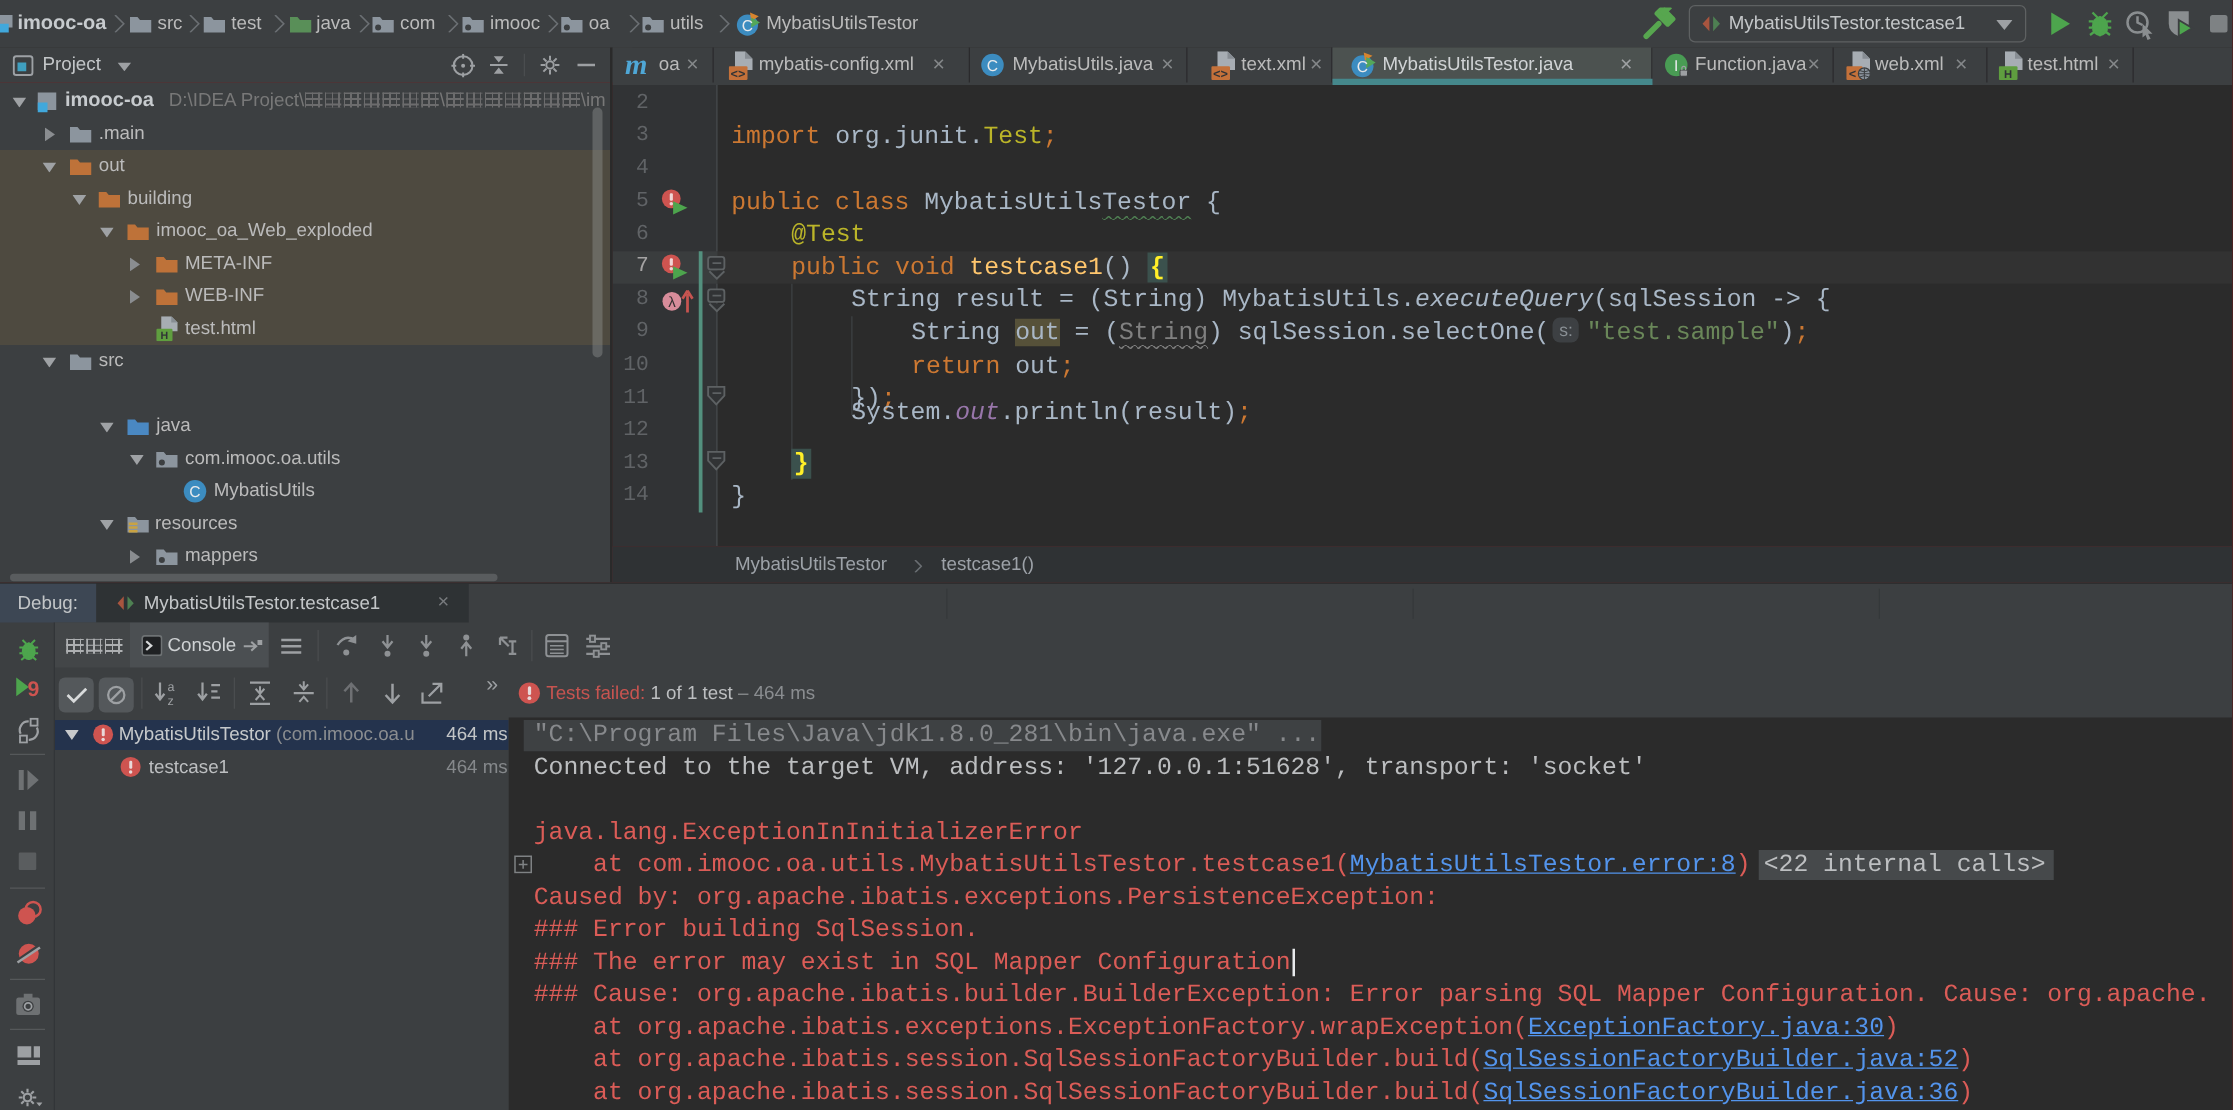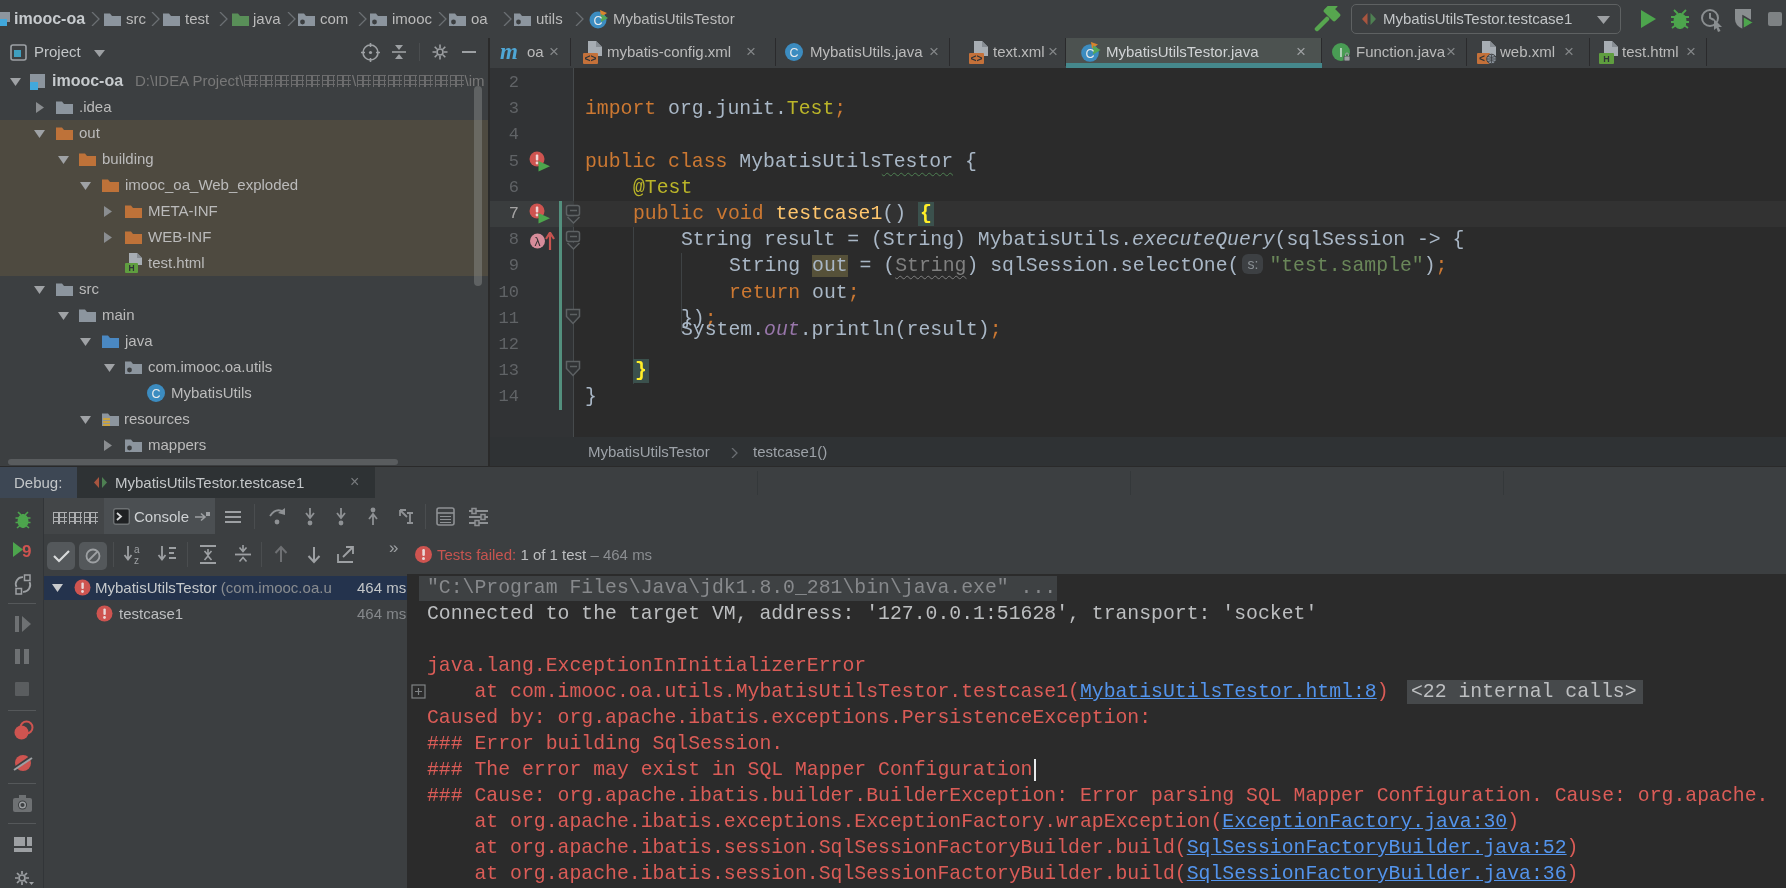--- a/index.html
+++ b/index.html
@@ -191,21 +191,21 @@
       <b style="position:absolute;left:52px;font-size:16px;color:#C7CBCE">imooc-oa</b>
       <span class="abs" style="left:135px;color:#787878">D:\IDEA Project\<span class="cjk"></span><span class="cjk"></span><span class="cjk"></span><span class="cjk"></span><span class="cjk"></span><span class="cjk"></span><span class="cjk"></span>\<span class="cjk"></span><span class="cjk"></span><span class="cjk"></span><span class="cjk"></span><span class="cjk"></span><span class="cjk"></span><span class="cjk"></span>\im</span>
     </div>
     <div class="trow" style="top:28px">
       <svg class="abs" style="left:36px;top:8px" width="8" height="11">
           <path d="M0 0l8 5.5L0 11z" fill="#8A8D90"></path>
         </svg>
       <svg class="abs" style="left:55px;top:5px" width="19" height="16">
           <path d="M1 2.5h6l2 2.5h9V15H1z" fill="#8C959E"></path>
         </svg>
-      <span class="abs" style="left:79px">.idea</span>
+      <span class="abs" style="left:79px">.main</span>
     </div>
     <div class="trow" style="top:54px">
       <svg class="abs" style="left:34px;top:10px" width="11" height="8">
           <path d="M0 0h11L5.5 8z" fill="#9FA2A5"></path>
         </svg>
       <svg class="abs" style="left:55px;top:5px" width="19" height="16">
           <path d="M1 2.5h6l2 2.5h9V15H1z" fill="#BE7239"></path>
         </svg>
       <span class="abs" style="left:79px">out</span>
     </div>
@@ -255,29 +255,20 @@
       <span class="abs" style="left:148px">test.html</span>
     </div>
     <div class="trow" style="top:210px">
       <svg class="abs" style="left:34px;top:10px" width="11" height="8">
           <path d="M0 0h11L5.5 8z" fill="#9FA2A5"></path>
         </svg>
       <svg class="abs" style="left:55px;top:5px" width="19" height="16">
           <path d="M1 2.5h6l2 2.5h9V15H1z" fill="#8C959E"></path>
         </svg>
       <span class="abs" style="left:79px">src</span>
-    </div>
-    <div class="trow" style="top:236px">
-      <svg class="abs" style="left:58px;top:10px" width="11" height="8">
-          <path d="M0 0h11L5.5 8z" fill="#9FA2A5"></path>
-        </svg>
-      <svg class="abs" style="left:78px;top:5px" width="19" height="16">
-          <path d="M1 2.5h6l2 2.5h9V15H1z" fill="#8C959E"></path>
-        </svg>
-      <span class="abs" style="left:102px">main</span>
     </div>
     <div class="trow" style="top:262px">
       <svg class="abs" style="left:80px;top:10px" width="11" height="8">
           <path d="M0 0h11L5.5 8z" fill="#9FA2A5"></path>
         </svg>
       <svg class="abs" style="left:101px;top:5px" width="19" height="16">
           <path d="M1 2.5h6l2 2.5h9V15H1z" fill="#4A88C2"></path>
         </svg>
       <span class="abs" style="left:125px">java</span>
     </div>
@@ -665,21 +656,21 @@
     </div>
     <div id="console">
       <div class="abs" style="left:12px;top:2px;width:638px;height:25px;background:#3E4143"></div>
       <div class="cons" style="top:1px;color:#87898C">"C:\Program Files\Java\jdk1.8.0_281\bin\java.exe" ...</div>
       <div class="cons" style="top:27px;color:#BCBEC0">Connected to the target VM, address: '127.0.0.1:51628', transport: 'socket'</div>
       <div class="cons red" style="top:79px">java.lang.ExceptionInInitializerError</div>
       <svg class="abs" style="left:4px;top:110px" width="15" height="15">
           <rect x="1" y="1" width="13" height="13" fill="none" stroke="#7F8284" stroke-width="1.2"></rect>
           <path d="M4 7.5 H11 M7.5 4 V11" stroke="#7F8284" stroke-width="1.2"></path>
         </svg>
-      <div class="cons red" style="top:105px">    at com.imooc.oa.utils.MybatisUtilsTestor.testcase1(<span class="lnk">MybatisUtilsTestor.html:8</span>)</div>
+      <div class="cons red" style="top:105px">    at com.imooc.oa.utils.MybatisUtilsTestor.testcase1(<span class="lnk">MybatisUtilsTestor.error:8</span>)</div>
       <div class="abs" style="left:1000px;top:106px;width:236px;height:24px;background:#46494B"></div>
       <div class="cons" style="left:1004px;top:105px;color:#BDBFC1">&lt;22 internal calls&gt;</div>
       <div class="cons red" style="top:131px">Caused by: org.apache.ibatis.exceptions.PersistenceException: </div>
       <div class="cons red" style="top:157px">### Error building SqlSession.</div>
       <div class="cons red" style="top:183px">### The error may exist in SQL Mapper Configuration</div>
       <div class="abs" style="left:627px;top:185px;width:2px;height:22px;background:#E8EAEC"></div>
       <div class="cons red" style="top:209px">### Cause: org.apache.ibatis.builder.BuilderException: Error parsing SQL Mapper Configuration. Cause: org.apache.</div>
       <div class="cons red" style="top:235px">    at org.apache.ibatis.exceptions.ExceptionFactory.wrapException(<span class="lnk">ExceptionFactory.java:30</span>)</div>
       <div class="cons red" style="top:261px">    at org.apache.ibatis.session.SqlSessionFactoryBuilder.build(<span class="lnk">SqlSessionFactoryBuilder.java:52</span>)</div>
       <div class="cons red" style="top:287px">    at org.apache.ibatis.session.SqlSessionFactoryBuilder.build(<span class="lnk">SqlSessionFactoryBuilder.java:36</span>)</div>

